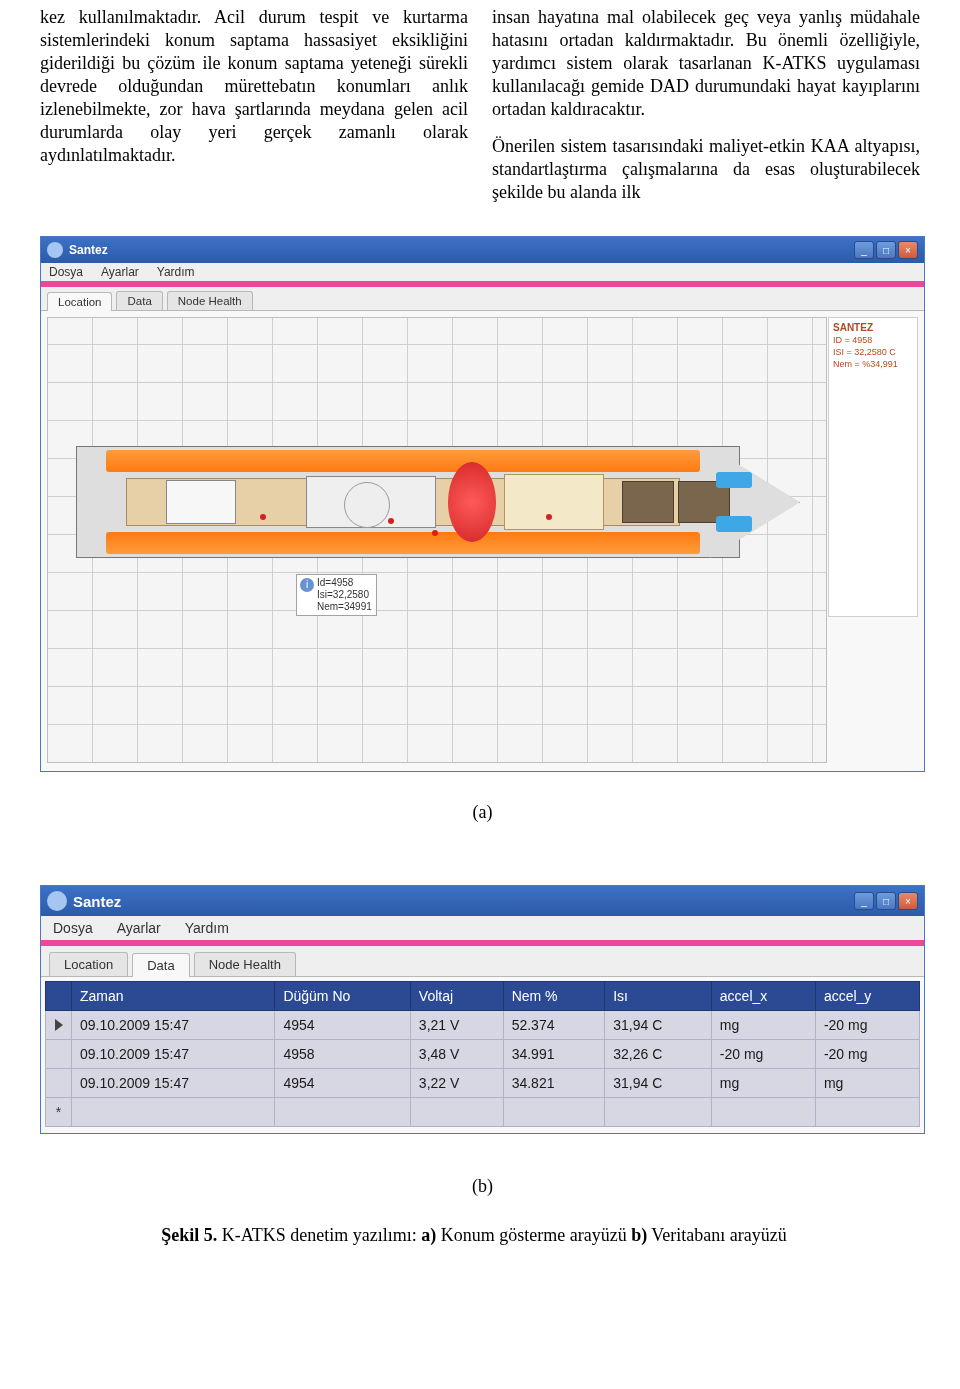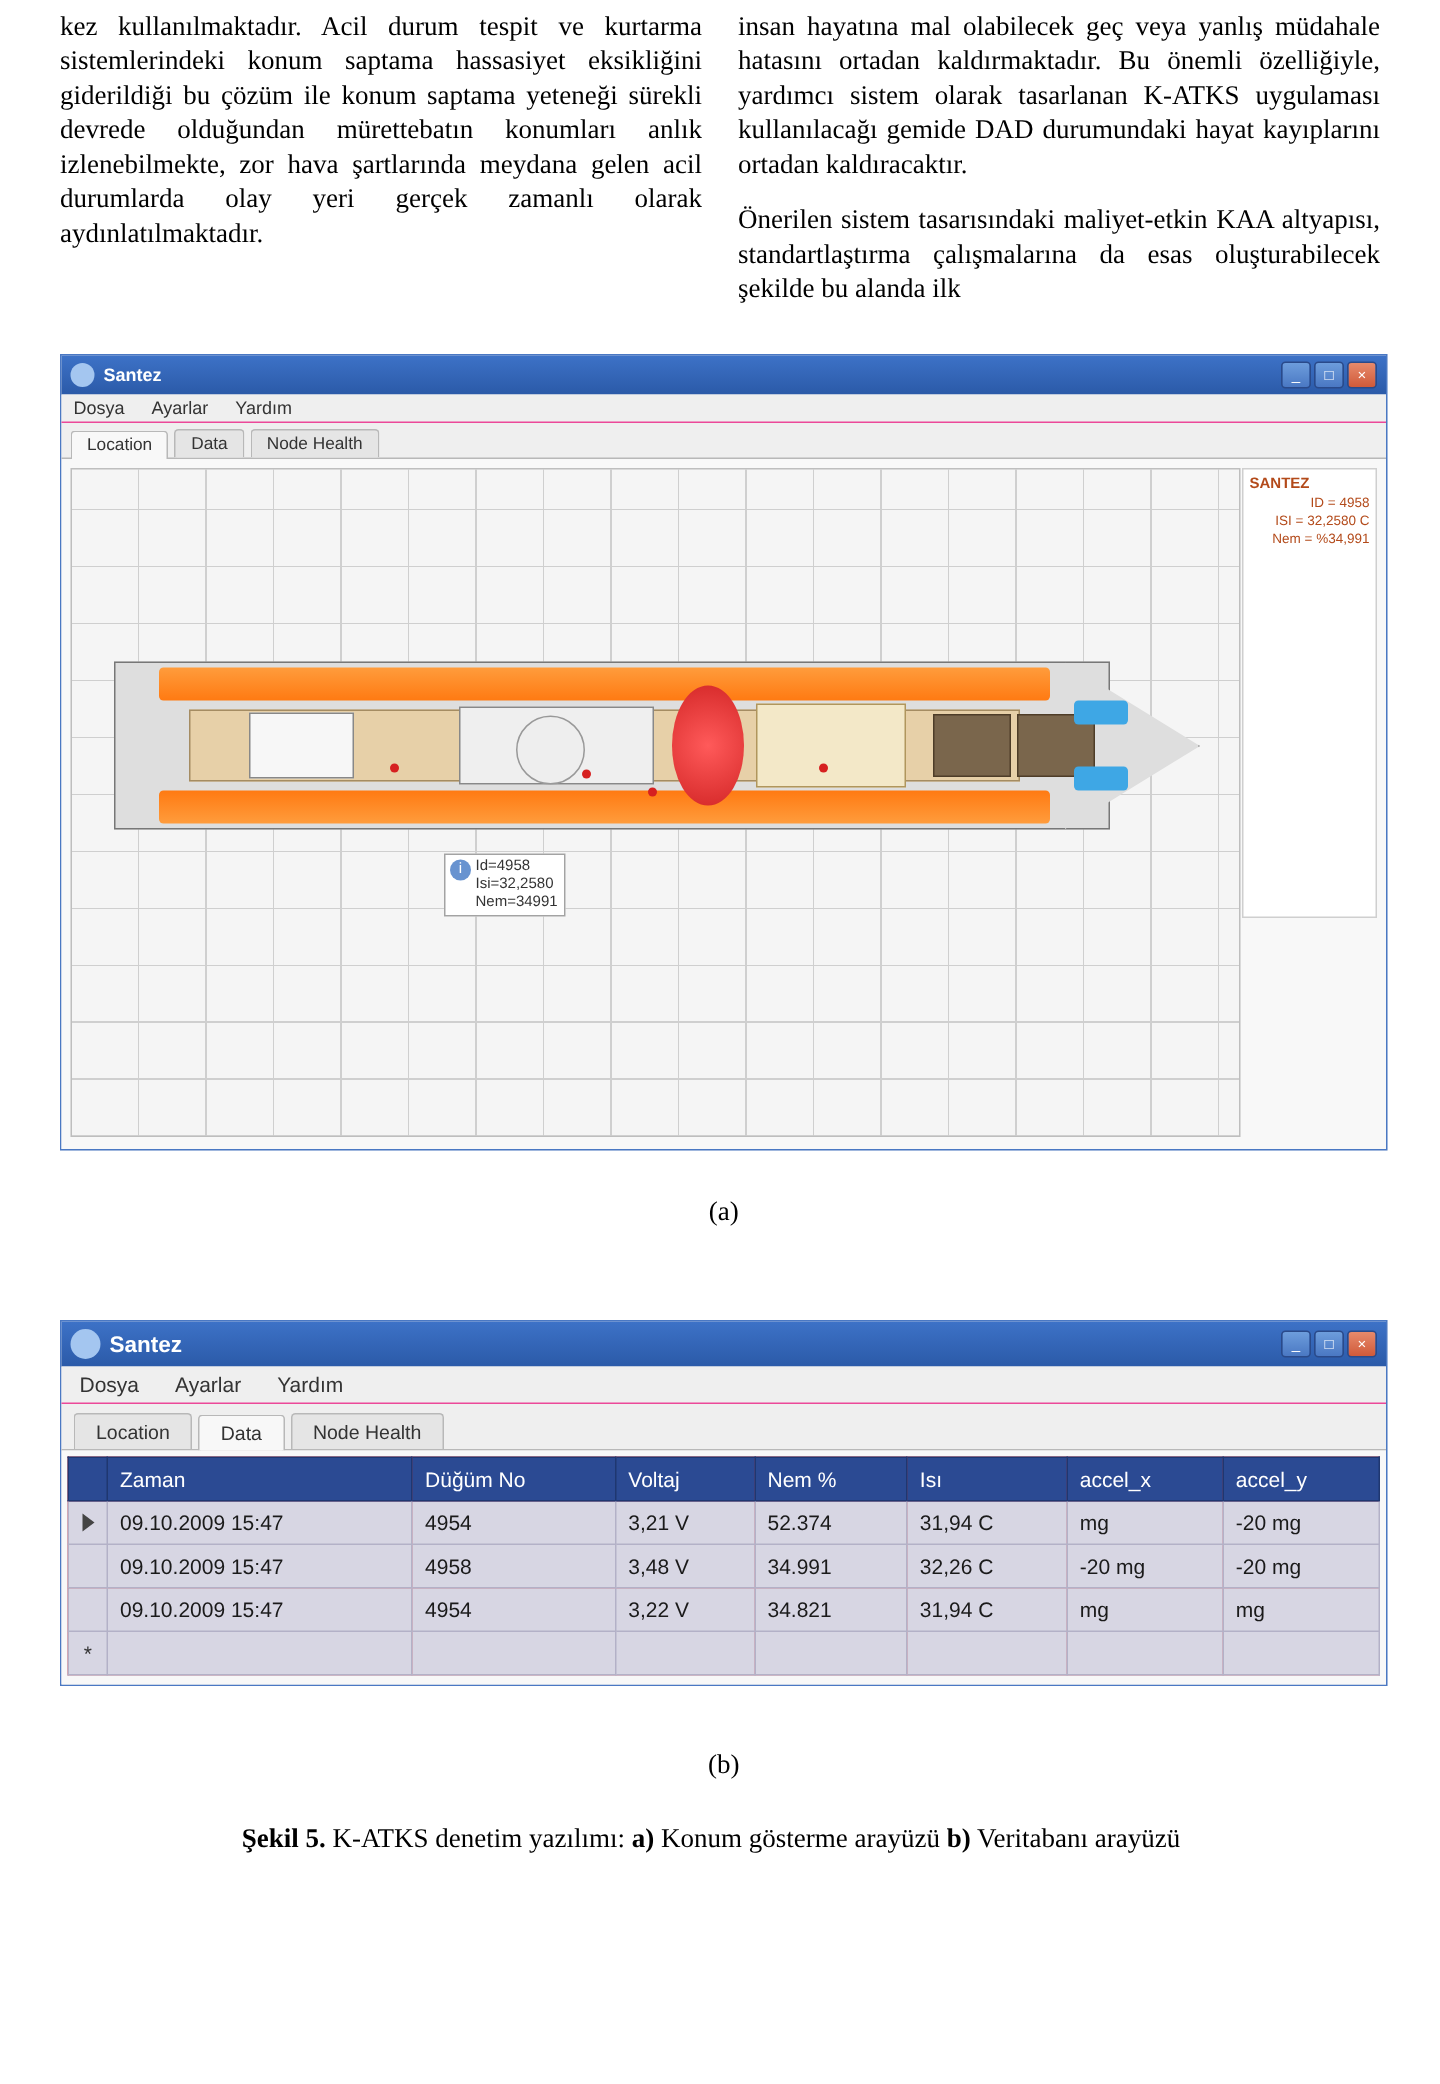--- a/index.html
+++ b/index.html
@@ -47,21 +47,21 @@
     width: 20px; height: 18px;
     border: 1px solid #2a4a8a;
     background: linear-gradient(#6d9ddc, #4a78c3);
     border-radius: 3px;
     display: flex; align-items: center; justify-content: center;
     color: #fff; font-size: 10px;
   }
   .win-btn.close { background: linear-gradient(#e78a6b, #d05a3a); }
   .menubar {
     background: #efefef;
-    border-bottom: 1px solid #ec4899;
+    border-bottom: 6px solid #ec4899;
     padding: 2px 8px;
     display: flex; gap: 18px;
     font-size: 12px;
   }
   .menuitem { cursor: pointer; }
   .tabbar {
     background: #efefef;
     border-bottom: 1px solid #b8b8b8;
     padding: 4px 6px 0 6px;
     display: flex; gap: 4px; align-items: flex-end;
@@ -167,40 +167,40 @@
   }
   .sidepanel {
     position: absolute;
     right: 6px; top: 6px;
     width: 90px; height: 300px;
     border: 1px solid #cfcfcf;
     background: #fff;
     padding: 4px;
   }
   .sidepanel .side-title { color: #b34a1a; font-size: 10px; font-weight: bold; }
-  .sidepanel .side-line { color: #b34a1a; font-size: 9px; margin-top: 2px; text-align: right; }
+  .sidepanel .side-line { color: #b34a1a; font-size: 9px; margin-top: 2px; }
   .fig-label-inline {
     text-align: center;
     font-family: "Times New Roman", serif;
     font-size: 18px;
     margin: 30px 0 14px 0;
   }
 
   
   .app-window-2 { margin-top: 40px; }
   .app-window-2 .titlebar { height: 30px; font-size: 15px; }
   .app-window-2 .titlebar-icon { width: 20px; height: 20px; }
   .app-window-2 .menubar { font-size: 14px; padding: 4px 12px; gap: 24px; }
   .app-window-2 .tabbar { padding: 6px 8px 0 8px; }
   .app-window-2 .tab { font-size: 13px; padding: 4px 14px; }
 
   .datagrid {
     border-collapse: collapse;
     width: 100%;
-    background: #ef4444;
+    background: #8b5cf6;
   }
   .datagrid th {
     background: #2b4a93;
     color: #fff;
     text-align: left;
     padding: 6px 8px;
     border: 1px solid #1f3770;
     font-weight: normal;
     font-size: 14px;
   }

